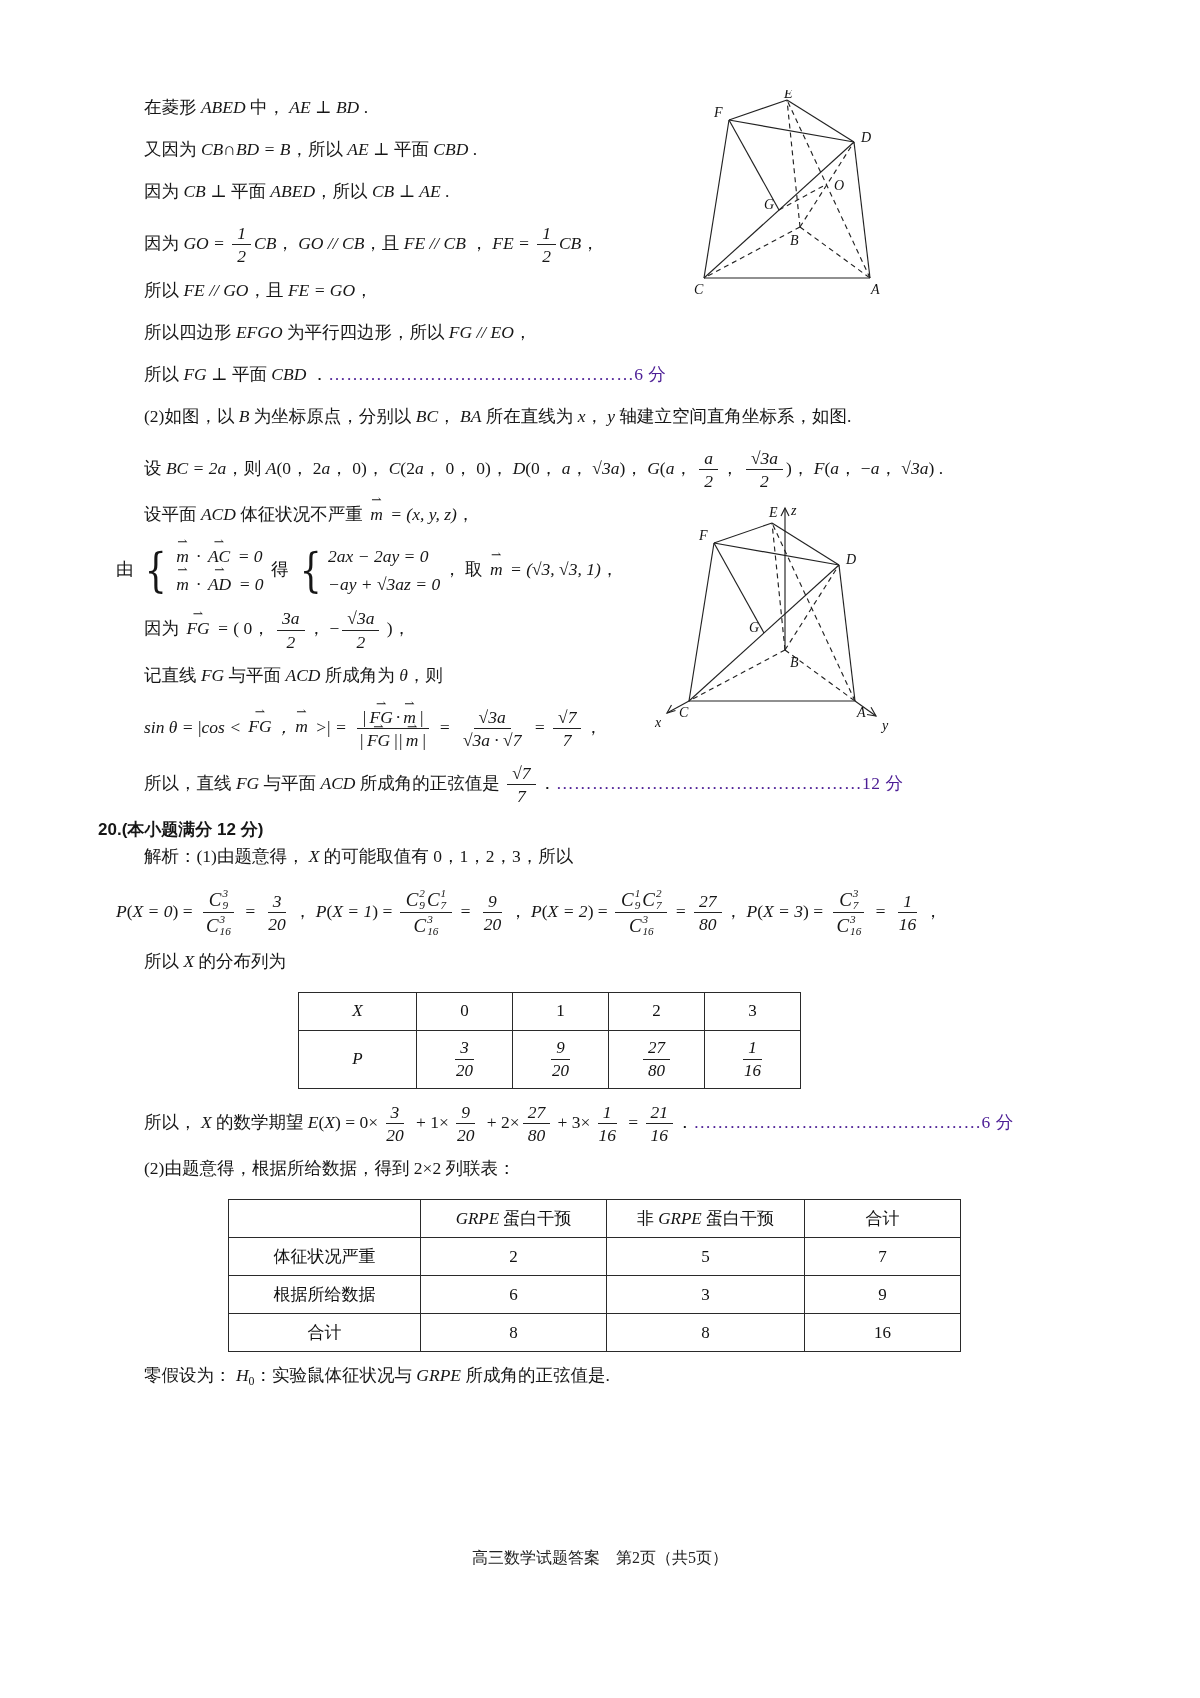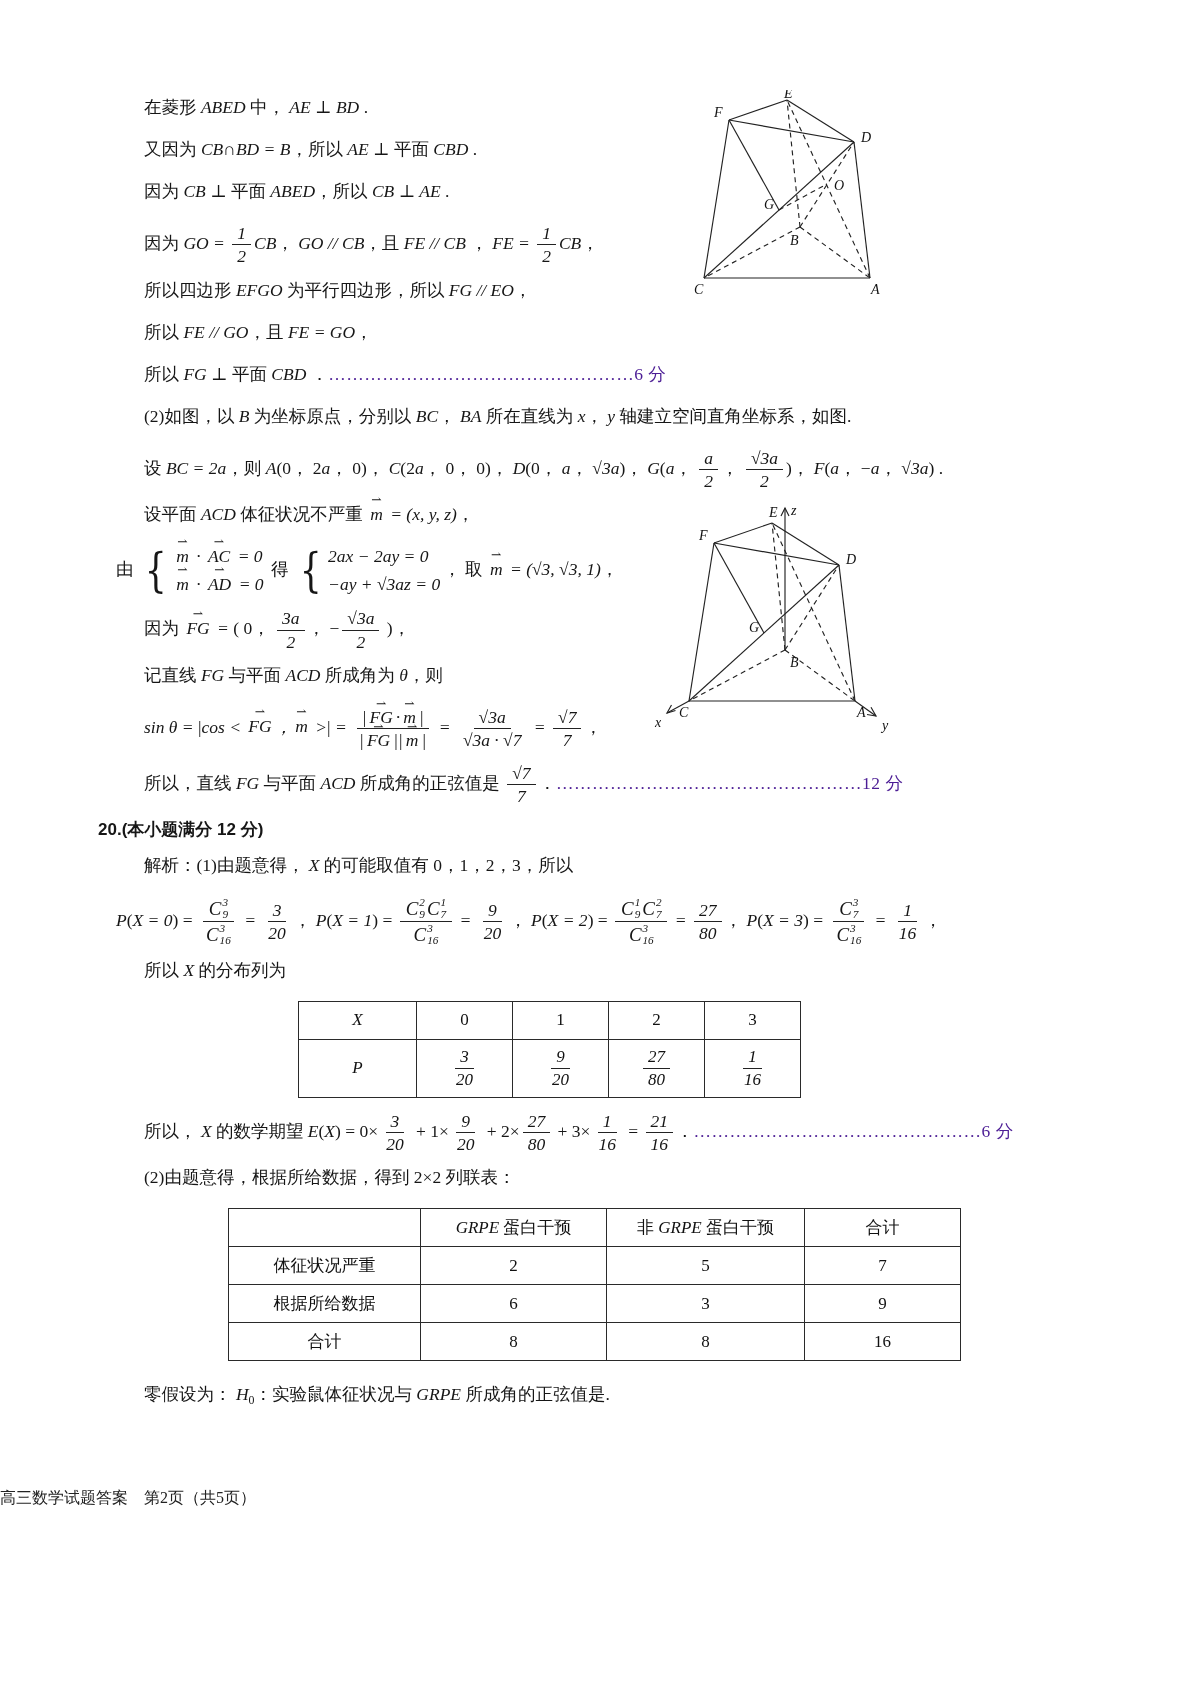--- a/index.html
+++ b/index.html
@@ -3,21 +3,21 @@
 <meta charset="utf-8">
 <style>
   * { margin:0; padding:0; box-sizing:border-box; }
   body { background:#ffffff; }
   .page { position:relative; width:1200px; height:1672px; background:#fff; overflow:hidden;
           font-family:"Liberation Serif","DejaVu Serif",serif; color:#161616; }
   .content { position:absolute; left:112px; top:96px; width:1030px; }
   .line { padding-left:32px; white-space:nowrap; font-size:17.5px; line-height:1.32; margin-bottom:19px; min-height:23px; }
   .line.flush { padding-left:4px; }
   .line.fx { margin-bottom:11px; }
-  .line.heading { padding-left:0; margin-left:-14px; margin-top:4px; margin-bottom:12px; }
+  .line.heading { padding-left:0; margin-left:-14px; margin-top:4px; margin-bottom:3px; }
 
   
   .tk-t { font-family:"Liberation Serif","DejaVu Serif",serif; }
   .tk-m { font-family:"Liberation Serif","DejaVu Serif",serif; font-style:italic; }
   .tk-b { font-family:"Liberation Sans","DejaVu Sans",sans-serif; font-weight:700; font-size:17px; }
   .tk-dots { letter-spacing:0.5px; color:#4c1d95; }
   .tk-sub { font-size:0.68em; vertical-align:-0.3em; }
   .tk-frac { display:inline-flex; flex-direction:column; align-items:center; vertical-align:middle;
              margin:0 3px; text-align:center; line-height:1.15; font-family:"Liberation Serif","DejaVu Serif",serif; }
   .tk-num, .tk-den { display:flex; justify-content:center; align-items:flex-end; padding:1px 5px; font-style:italic; }
@@ -33,50 +33,50 @@
   .tk-cases-rows { display:inline-flex; flex-direction:column; gap:5px; }
   .tk-cases-row { white-space:nowrap; }
 
   
   table { border-collapse:collapse; }
   td { border:1px solid #2a2a2a; text-align:center; vertical-align:middle;
        font-family:"Liberation Serif","DejaVu Serif",serif; font-size:17px; color:#111; }
   .dist-table { margin:2px 0 12px 186px; }
   .dist-table tr.r1 td { height:38px; }
   .dist-table tr.r2 td { height:58px; }
-  .cont-table { margin:6px 0 22px 116px;padding-left:45px; }
+  .cont-table { margin:6px 0 12px 116px;padding-left:45px; }
   .cont-table td { height:38px; padding:0 6px; }
 
   
   .fig1 { position:absolute; left:692px; top:90px; }
   .fig2 { position:absolute; left:652px; top:498px; }
   svg line, svg polyline { stroke:#222; stroke-width:1.15; fill:none; }
   svg line.hid { stroke-dasharray:5,4; }
   svg text { font-family:"Liberation Serif","DejaVu Serif",serif; font-style:italic; font-size:14px; fill:#111; }
 
-  .footer { position:absolute; left:0; top:1488px; width:100%; font-size:16px; color:#222; }
+  .footer { position:absolute; left:0; top:1548px; width:100%; text-align:center; font-size:16px; color:#222; }
 </style>
 </head>
 <body>
 
 <div class="page">
 
   <div class="content">
     <div class="line"><span class="tk-t">在菱形 </span><span class="tk-m">ABED</span><span class="tk-t"> 中， </span><span class="tk-m">AE ⊥ BD</span><span class="tk-t"> .</span></div>
     <div class="line"><span class="tk-t">又因为 </span><span class="tk-m">CB∩BD = B</span><span class="tk-t">，所以 </span><span class="tk-m">AE</span><span class="tk-t"> ⊥ 平面 </span><span class="tk-m">CBD</span><span class="tk-t"> .</span></div>
     <div class="line"><span class="tk-t">因为 </span><span class="tk-m">CB</span><span class="tk-t"> ⊥ 平面 </span><span class="tk-m">ABED</span><span class="tk-t">，所以 </span><span class="tk-m">CB ⊥ AE</span><span class="tk-t"> .</span></div>
     <div class="line fx"><span class="tk-t">因为 </span><span class="tk-m">GO = </span><span class="tk-frac">
           <span class="tk-num">1</span>
           <span class="tk-den">2</span>
         </span><span class="tk-m">CB</span><span class="tk-t">， </span><span class="tk-m">GO // CB</span><span class="tk-t">，且 </span><span class="tk-m">FE // CB</span><span class="tk-t"> ， </span><span class="tk-m">FE = </span><span class="tk-frac">
           <span class="tk-num">1</span>
           <span class="tk-den">2</span>
         </span><span class="tk-m">CB</span><span class="tk-t">，</span></div>
+    <div class="line"><span class="tk-t">所以 </span><span class="tk-m">FE // GO</span><span class="tk-t">，且 </span><span class="tk-m">FE = GO</span><span class="tk-t">，</span></div>
     <div class="line"><span class="tk-t">所以四边形 </span><span class="tk-m">EFGO</span><span class="tk-t"> 为平行四边形，所以 </span><span class="tk-m">FG // EO</span><span class="tk-t">，</span></div>
-    <div class="line"><span class="tk-t">所以 </span><span class="tk-m">FE // GO</span><span class="tk-t">，且 </span><span class="tk-m">FE = GO</span><span class="tk-t">，</span></div>
     <div class="line"><span class="tk-t">所以 </span><span class="tk-m">FG</span><span class="tk-t"> ⊥ 平面 </span><span class="tk-m">CBD</span><span class="tk-t"> ．</span><span class="tk-dots">……………………………………………6 分</span></div>
     <div class="line"><span class="tk-t">(2)如图，以 </span><span class="tk-m">B</span><span class="tk-t"> 为坐标原点，分别以 </span><span class="tk-m">BC</span><span class="tk-t">， </span><span class="tk-m">BA</span><span class="tk-t"> 所在直线为 </span><span class="tk-m">x</span><span class="tk-t">， </span><span class="tk-m">y</span><span class="tk-t"> 轴建立空间直角坐标系，如图.</span></div>
     <div class="line fx"><span class="tk-t">设 </span><span class="tk-m">BC = 2a</span><span class="tk-t">，则 </span><span class="tk-m">A</span><span class="tk-t">(0， 2</span><span class="tk-m">a</span><span class="tk-t">， 0)， </span><span class="tk-m">C</span><span class="tk-t">(2</span><span class="tk-m">a</span><span class="tk-t">， 0， 0)， </span><span class="tk-m">D</span><span class="tk-t">(0， </span><span class="tk-m">a</span><span class="tk-t">， </span><span class="tk-m">√3a</span><span class="tk-t">)， </span><span class="tk-m">G</span><span class="tk-t">(</span><span class="tk-m">a</span><span class="tk-t">， </span><span class="tk-frac">
           <span class="tk-num">a</span>
           <span class="tk-den">2</span>
         </span><span class="tk-t">， </span><span class="tk-frac">
           <span class="tk-num">√3a</span>
           <span class="tk-den">2</span>
         </span><span class="tk-t">)， </span><span class="tk-m">F</span><span class="tk-t">(</span><span class="tk-m">a</span><span class="tk-t">， −</span><span class="tk-m">a</span><span class="tk-t">， </span><span class="tk-m">√3a</span><span class="tk-t">) .</span></div>
     <div class="line"><span class="tk-t">设平面 </span><span class="tk-m">ACD</span><span class="tk-t"> 体征状况不严重 </span><span class="tk-vec"><span class="tk-vec-arrow">⇀</span><span class="tk-vec-base">m</span></span><span class="tk-m"> = (x, y, z)</span><span class="tk-t">，</span></div>

